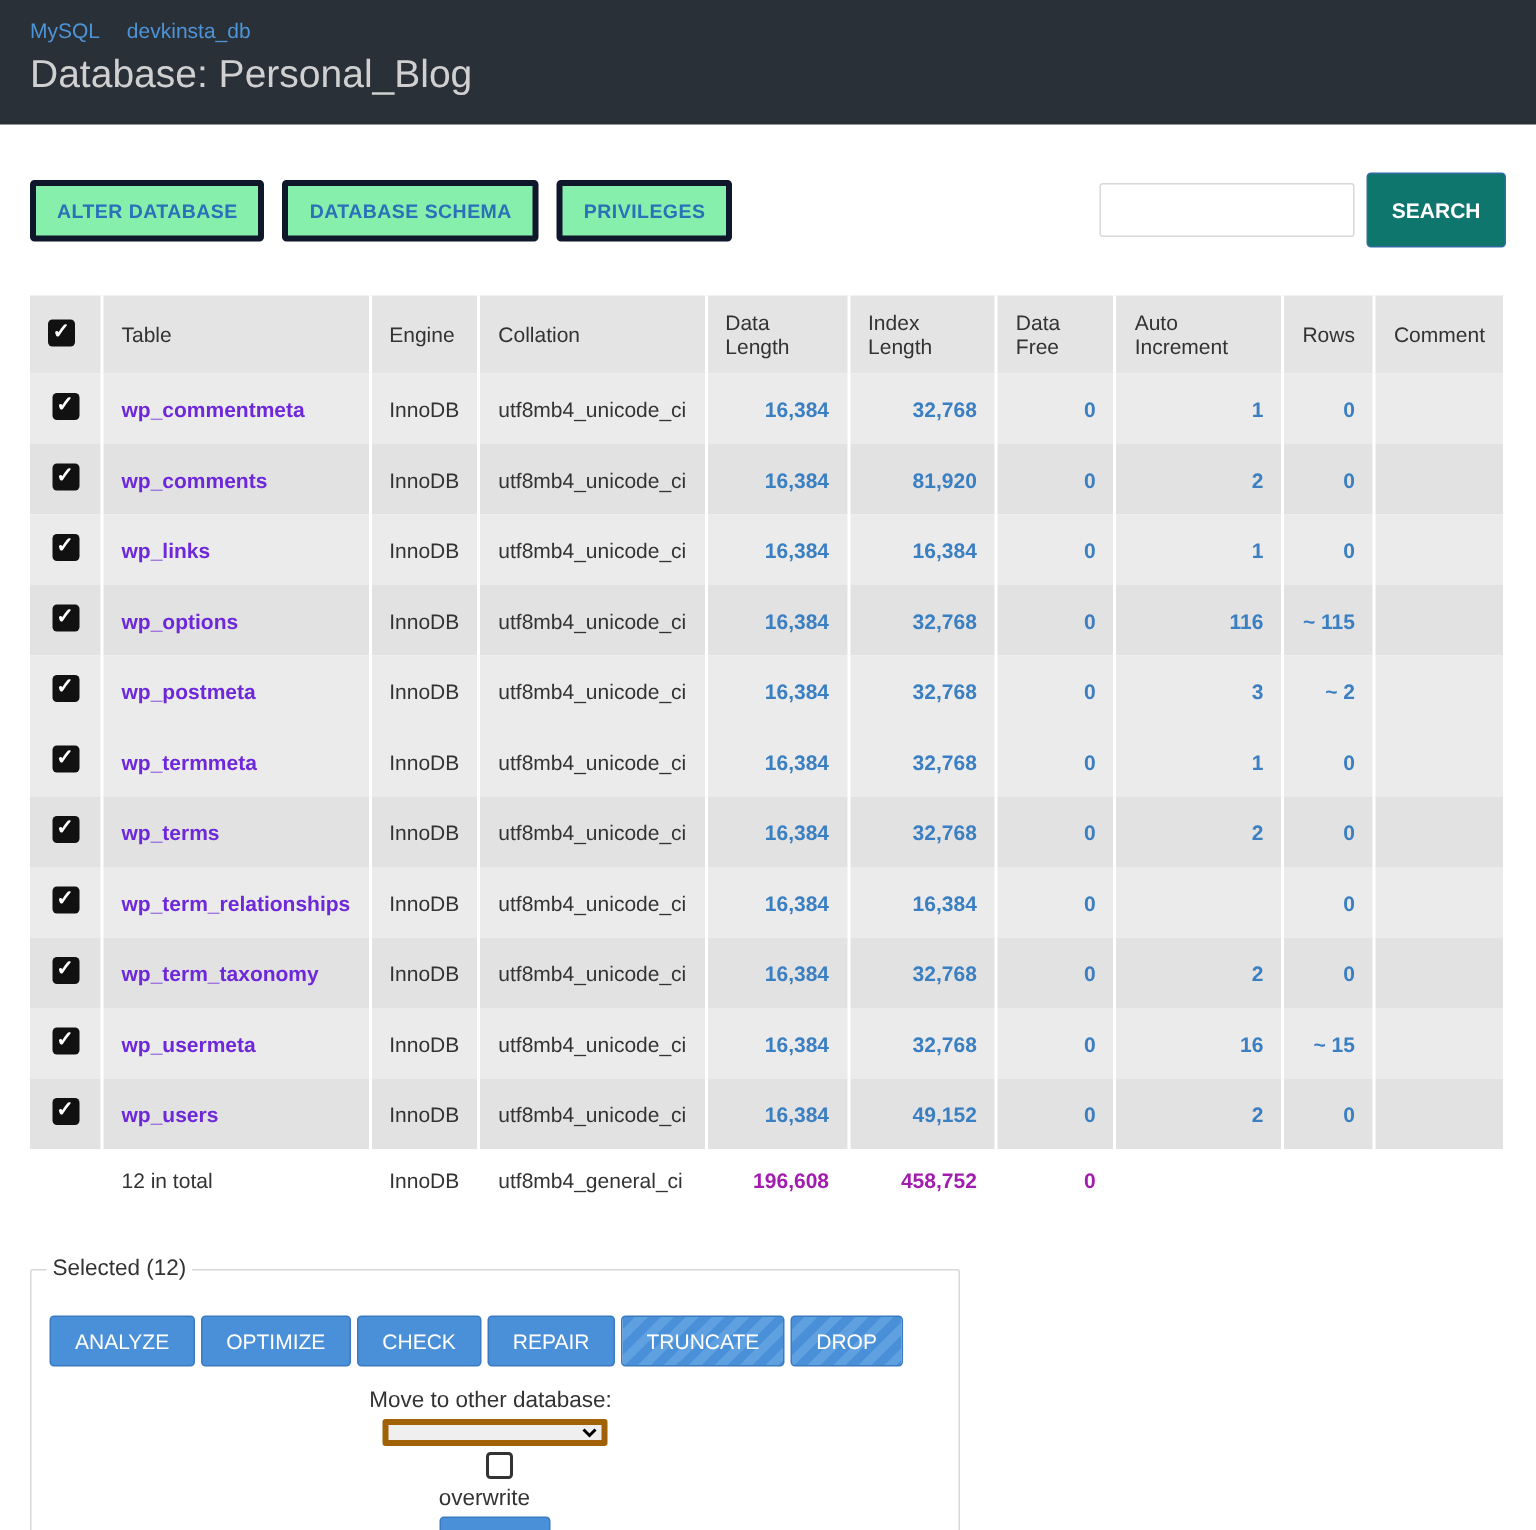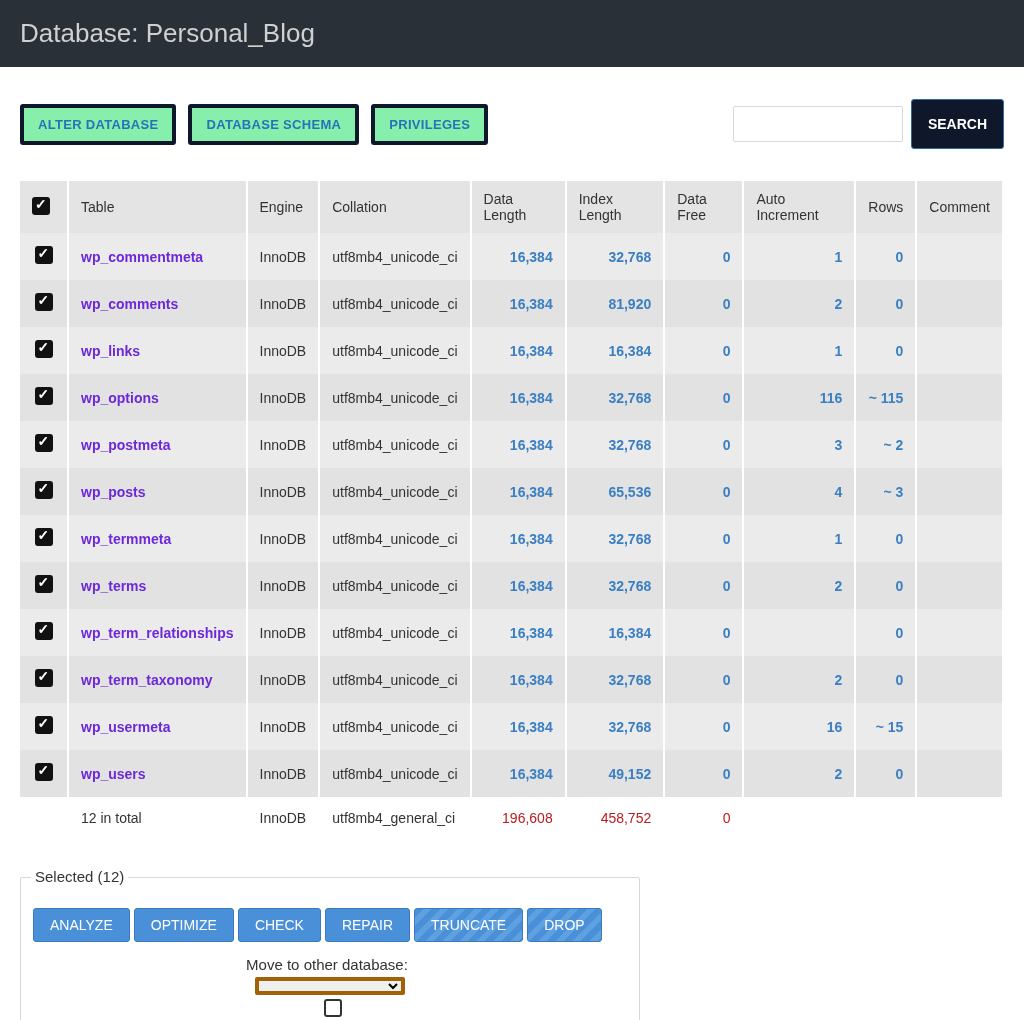--- a/index.html
+++ b/index.html
@@ -52,21 +52,21 @@
   .right-search { display: flex; gap: 8px; align-items: center; }
   .search-input {
     border: 1px solid #d8d8d8;
     padding: 8px 10px;
     width: 170px;
     font-size: 14px;
     border-radius: 2px;
     height: 36px;
   }
   .btn-primary {
-    background: #0f172a;
+    background: #0f766e;
     border: 1px solid #316aa3;
     color: #fff;
     font-weight: 600;
     font-size: 14px;
     padding: 16px 16px;
     border-radius: 3px;
     cursor: pointer;
   }
   table.db {
     width: 100%;
@@ -114,21 +114,21 @@
     top: -1px;
     left: 3px;
     font-size: 14px;
     font-weight: bold;
   }
   tr.total-row td {
     background: #fff;
     font-weight: 400;
     color: #333;
   }
-  tr.total-row td.num { color: #b91c1c; font-weight: 400; }
+  tr.total-row td.num { color: #a21caf; font-weight: 700; }
   .selected-box {
     margin-top: 38px;
     border: 1px solid #d8d8d8;
     border-radius: 2px;
     padding: 26px 12px 14px 12px;
     position: relative;
     display: inline-block;
     min-width: 620px;
   }
   .selected-legend {
@@ -181,20 +181,24 @@
     margin: 0 4px 0 10px;
     vertical-align: middle;
   }
   .ow-label { font-size: 15px; margin-right: 14px; }
   th.num-head { text-align: left; }
 </style>
 </head>
 <body>
 
 <div class="topbar">
+  <div class="breadcrumbs">
+    <a href="#">MySQL</a>
+    <a href="#">devkinsta_db</a>
+  </div>
   <h1 class="page-title">Database: Personal_Blog</h1>
 </div>
 
 <div class="content">
 
   <div class="actions-row">
     <div class="left-actions">
       <button class="btn-outline">ALTER DATABASE</button>
       <button class="btn-outline">DATABASE SCHEMA</button>
       <button class="btn-outline">PRIVILEGES</button>
@@ -274,32 +278,20 @@
         <tr class="row-even">
     <td class="chk-wrap"><input type="checkbox" class="chk" checked="" style=""></td>
     <td><a class="table-link">wp_postmeta</a></td>
     <td>InnoDB</td>
     <td>utf8mb4_unicode_ci</td>
     <td class="num">16,384</td>
     <td class="num">32,768</td>
     <td class="num">0</td>
     <td class="num">3</td>
     <td class="num">~ 2</td>
-    <td></td>
-  </tr>
-        <tr class="row-odd">
-    <td class="chk-wrap"><input type="checkbox" class="chk" checked="" style=""></td>
-    <td><a class="table-link">wp_posts</a></td>
-    <td>InnoDB</td>
-    <td>utf8mb4_unicode_ci</td>
-    <td class="num">16,384</td>
-    <td class="num">65,536</td>
-    <td class="num">0</td>
-    <td class="num">4</td>
-    <td class="num">~ 3</td>
     <td></td>
   </tr>
         <tr class="row-even">
     <td class="chk-wrap"><input type="checkbox" class="chk" checked="" style=""></td>
     <td><a class="table-link">wp_termmeta</a></td>
     <td>InnoDB</td>
     <td>utf8mb4_unicode_ci</td>
     <td class="num">16,384</td>
     <td class="num">32,768</td>
     <td class="num">0</td>

